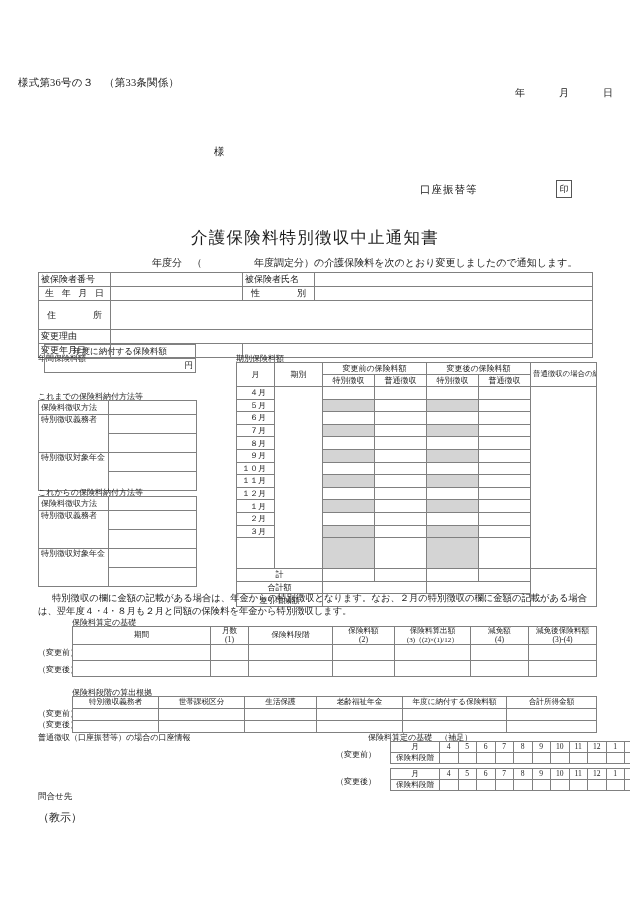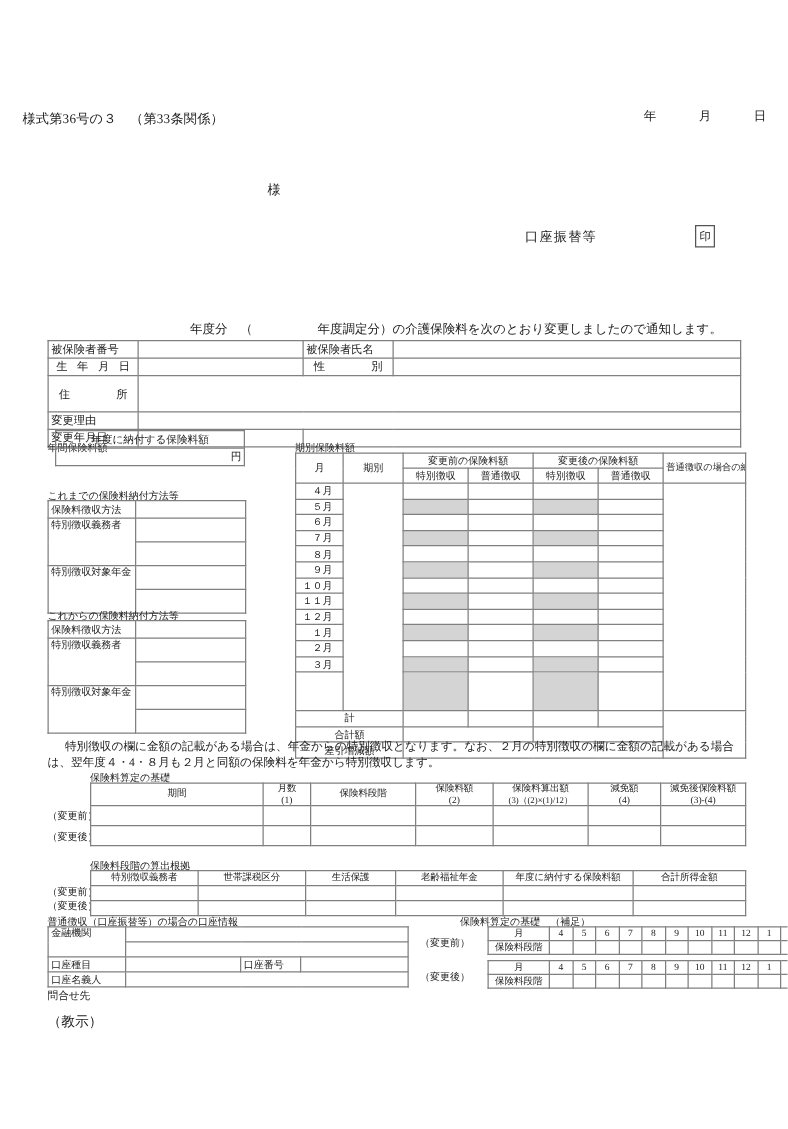--- a/index.html
+++ b/index.html
@@ -20,21 +20,21 @@
     position: relative;
     width: 630px;
     height: 903px;
   }
 
   
   .abs { position: absolute; }
 
   
   #form-code {
-    left: 18px; top: 88px;
+    left: 18px; top: 76px;
     font-size: 10.5px;
     letter-spacing: 0.2px;
     white-space: nowrap;
   }
   #date-line {
     left: 515px; top: 86px;
     font-size: 10px;
     white-space: nowrap;
     letter-spacing: 12px;
   }
@@ -172,20 +172,21 @@
   <div class="abs" id="form-code">様式第36号の３　（第33条関係）</div>
 
   <div class="abs" id="date-line">年　月　日</div>
 
   <div class="abs" id="addressee">様</div>
 
   <div class="abs" id="mayor">口座振替等</div>
 
   <div class="abs" id="seal-box">印</div>
 
+  <div class="abs" id="doc-title">介護保険料特別徴収中止通知書</div>
 
   <div class="abs" id="intro-line">
     <span class="gap-a"></span><span>年度分　（</span><span class="gap-a"></span><span>年度調定分）の介護保険料を次のとおり変更しましたので通知します。</span>
   </div>
 
   <table class="grid abs" id="person-table">
     <colgroup>
       <col style="width:72px">
         <col style="width:132px">
       <col style="width:72px">
@@ -554,47 +555,20 @@
         <td></td>
         <td></td>
         <td></td>
         <td></td>
       </tr>
     </tbody>
   </table>
 
   <div class="abs caption" id="cap-bank">普通徴収（口座振替等）の場合の口座情報</div>
 
-  <table class="grid abs" id="bank-table">
-    <colgroup>
-      <col style="width:62px">
-        <col style="width:92px">
-      <col style="width:48px">
-        <col style="width:86px">
-    </colgroup>
-    <tbody>
-      <tr>
-        <td class="lbl" rowspan="2" style="vertical-align:top">金融機関</td>
-        <td colspan="3"></td>
-      </tr>
-      <tr>
-        <td colspan="3"></td>
-      </tr>
-      <tr>
-        <td class="lbl">口座種目</td>
-        <td></td>
-        <td class="lbl">口座番号</td>
-        <td></td>
-      </tr>
-      <tr>
-        <td class="lbl">口座名義人</td>
-        <td colspan="3"></td>
-      </tr>
-    </tbody>
-  </table>
 
   <div class="abs caption" id="cap-supp">保険料算定の基礎　（補足）</div>
   <div class="side-lbl" id="lbl-supp-before">（変更前）</div>
   <div class="side-lbl" id="lbl-supp-after">（変更後）</div>
 
   <table class="grid abs supp-table" id="supp-before-table">
     <tbody id="supp-before-body">
         <tr>
           <td class="ctr" style="width: 44px;">月</td>
           <td class="ctr" style="width: 13.5px;">4</td>

